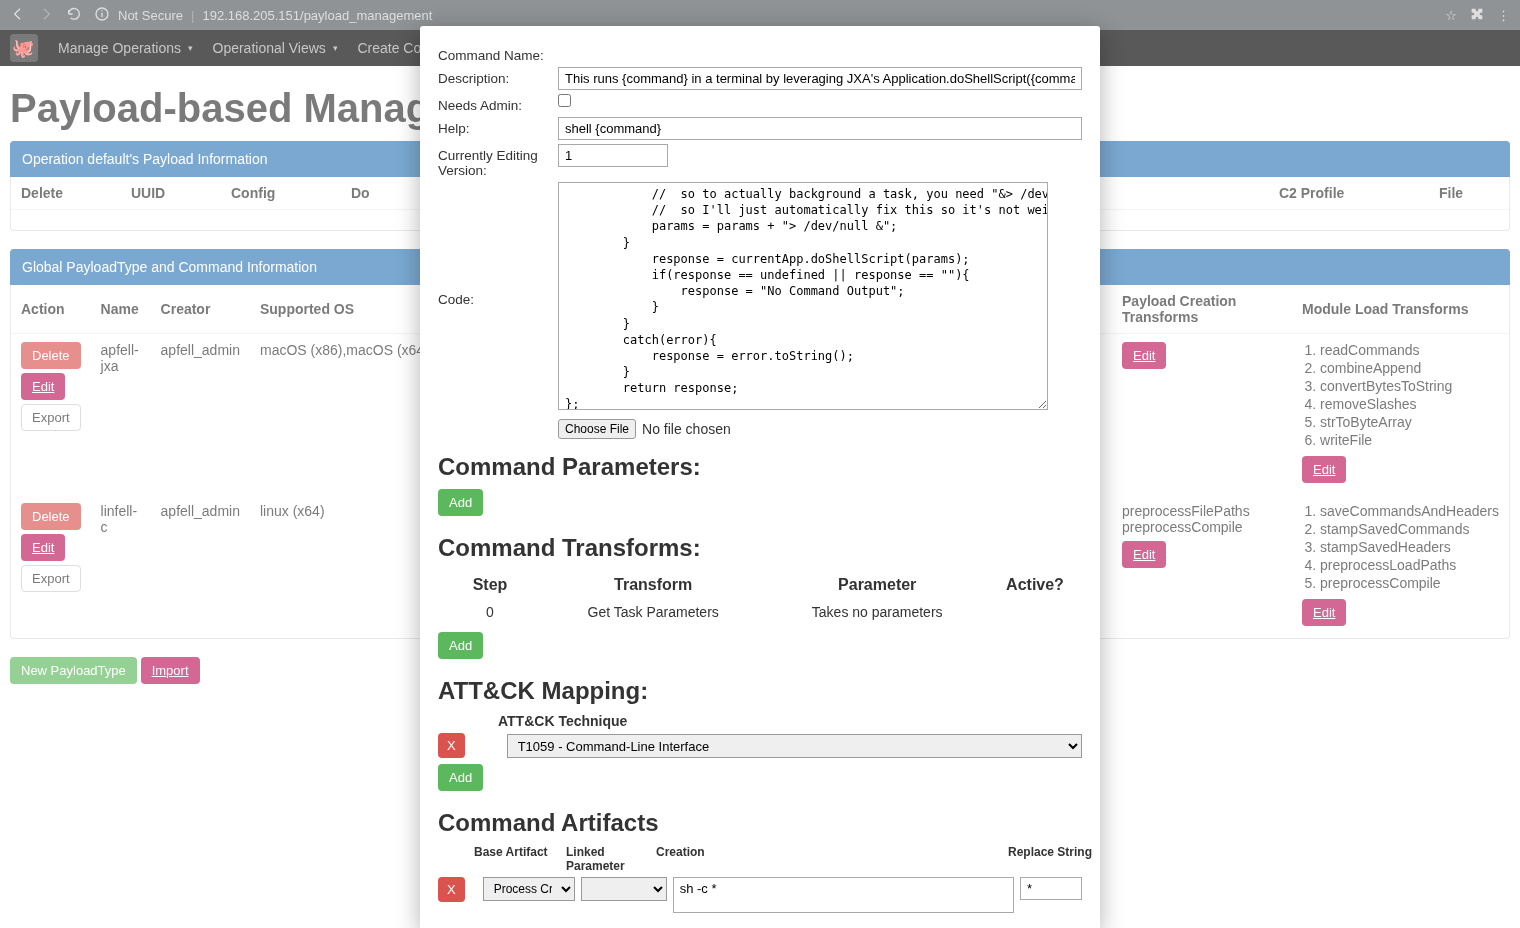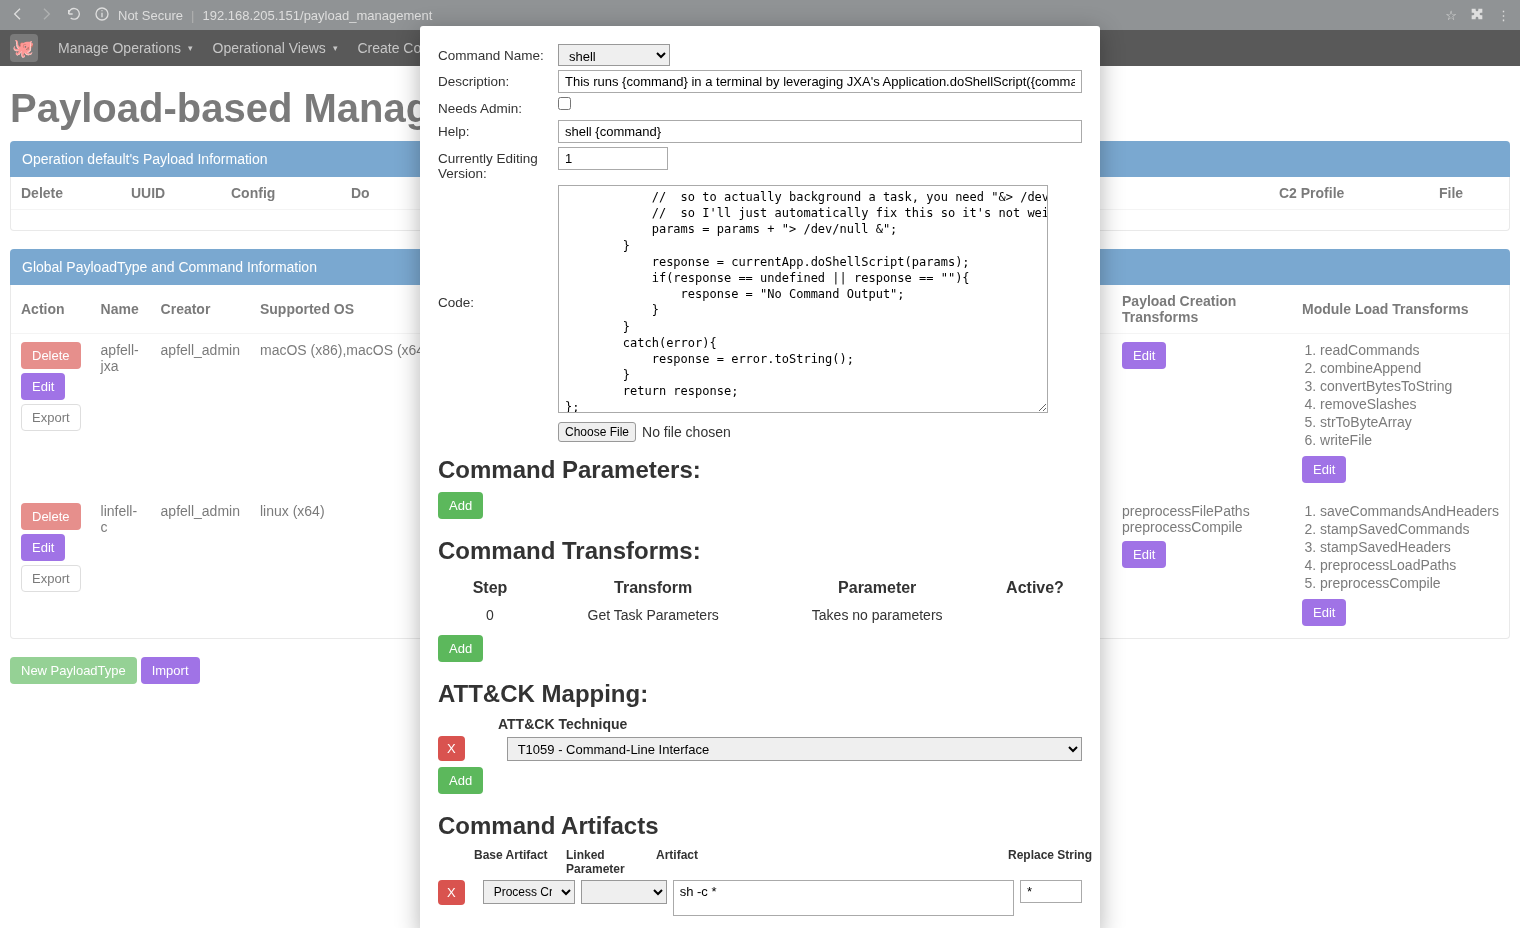--- a/index.html
+++ b/index.html
@@ -23,21 +23,21 @@
 
 .panel-header { background: #337ab7; color: #fff; padding: 10px 12px; font-size: 14px; border-radius: 4px 4px 0 0; }
 .panel-body { border: 1px solid #ddd; border-top: none; border-radius: 0 0 4px 4px; margin-bottom: 18px; }
 
 .tbl { width: 100%; border-collapse: collapse; }
 .tbl th { text-align: left; padding: 8px 10px; font-weight: 700; font-size: 14px; border-bottom: 1px solid #eee; }
 .tbl td { padding: 8px 10px; vertical-align: top; font-size: 14px; }
 
 .btn { display: inline-block; padding: 5px 10px; border-radius: 4px; font-size: 13px; border: 1px solid transparent; cursor: pointer; margin-bottom: 4px; }
 .btn-danger { background: #d9534f; color: #fff; }
-.btn-info { background: #6d28d9; color: #fff; }
+.btn-info { background: #be185d; color: #fff; text-decoration: underline; }
 .btn-default { background: #fff; border-color: #ccc; color: #333; }
 .btn-success { background: #5cb85c; color: #fff; }
 .btn-sm-x { background:#d9534f; color:#fff; padding:5px 9px; border-radius:4px; font-size:13px; border:none; cursor:pointer;}
 
 .list-ol { list-style: decimal; padding-left: 18px; }
 .list-ol li { margin-bottom: 2px; font-size: 14px; }
 
 
 .modal-backdrop { position: fixed; inset: 0; background: rgba(255,255,255,0.35); }
 .modal { position: absolute; top: 26px; left: 50%; transform: translateX(-50%); width: 680px; background: #fff; box-shadow: 0 5px 25px rgba(0,0,0,0.3); padding: 18px; border-radius: 3px; }
@@ -204,21 +204,20 @@
 
   <button class="btn btn-success">New PayloadType</button>
   <button class="btn btn-info">Import</button>
 </div>
 
 <div class="modal-backdrop"></div>
 <div class="modal">
 
   <div class="form-row">
     <div class="label">Command Name:</div>
-    <div class="control"><select class="select-cmd"><option>shell</option></select></div>
   </div>
   <div class="form-row">
     <div class="label">Description:</div>
     <div class="control"><input type="text" class="input-full" value="This runs {command} in a terminal by leveraging JXA's Application.doShellScript({command})" style=""></div>
   </div>
   <div class="form-row">
     <div class="label">Needs Admin:</div>
     <div class="control"><input type="checkbox" style=""></div>
   </div>
   <div class="form-row">
@@ -286,21 +285,21 @@
     <select class="attack-select"><option>T1059 - Command-Line Interface</option></select>
   </div>
   <button class="btn btn-success">Add</button>
 
   <div class="section-h2">Command Artifacts</div>
   <div class="artifact-header">
     <div class="art-col-del"></div>
     <div style="width:12px"></div>
     <div class="art-col-base">Base Artifact</div>
     <div class="art-col-linked">Linked Parameter</div>
-    <div class="art-col-artifact">Artifact</div>
+    <div class="art-col-artifact">Creation</div>
     <div style="width:18px"></div>
     <div class="art-col-replace" style="white-space:nowrap">Replace String</div>
   </div>
   <div class="artifact-row" style="margin-top:4px">
     <button class="btn-sm-x">X</button>
     <div style="width:6px"></div>
     <select style="width:92px;height:24px;background:#efefef;border:1px solid #999;font-size:12px"><option>Process Create</option></select>
     <select style="width:86px;height:24px;background:#efefef;border:1px solid #999"><option></option></select>
     <textarea style="flex: 1 1 0%; height: 36px; font-size: 13px; resize: none;">sh -c *</textarea>
     <input type="text" style="width: 62px;" value="*">

